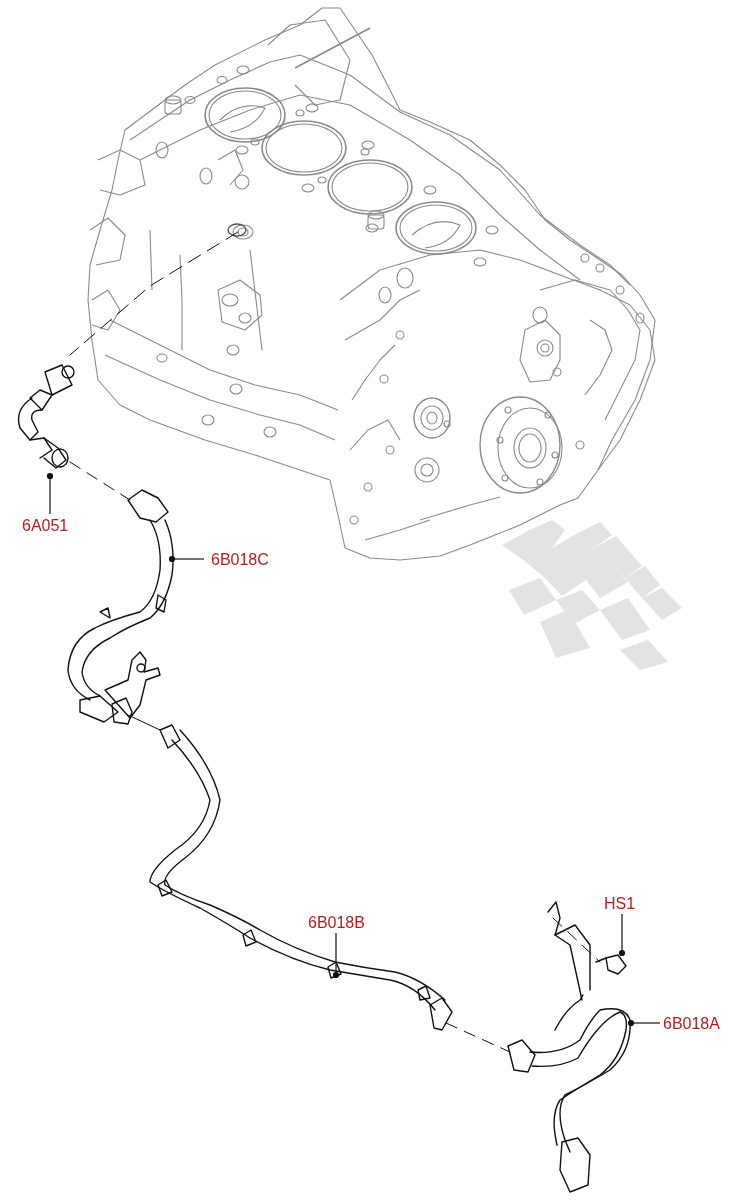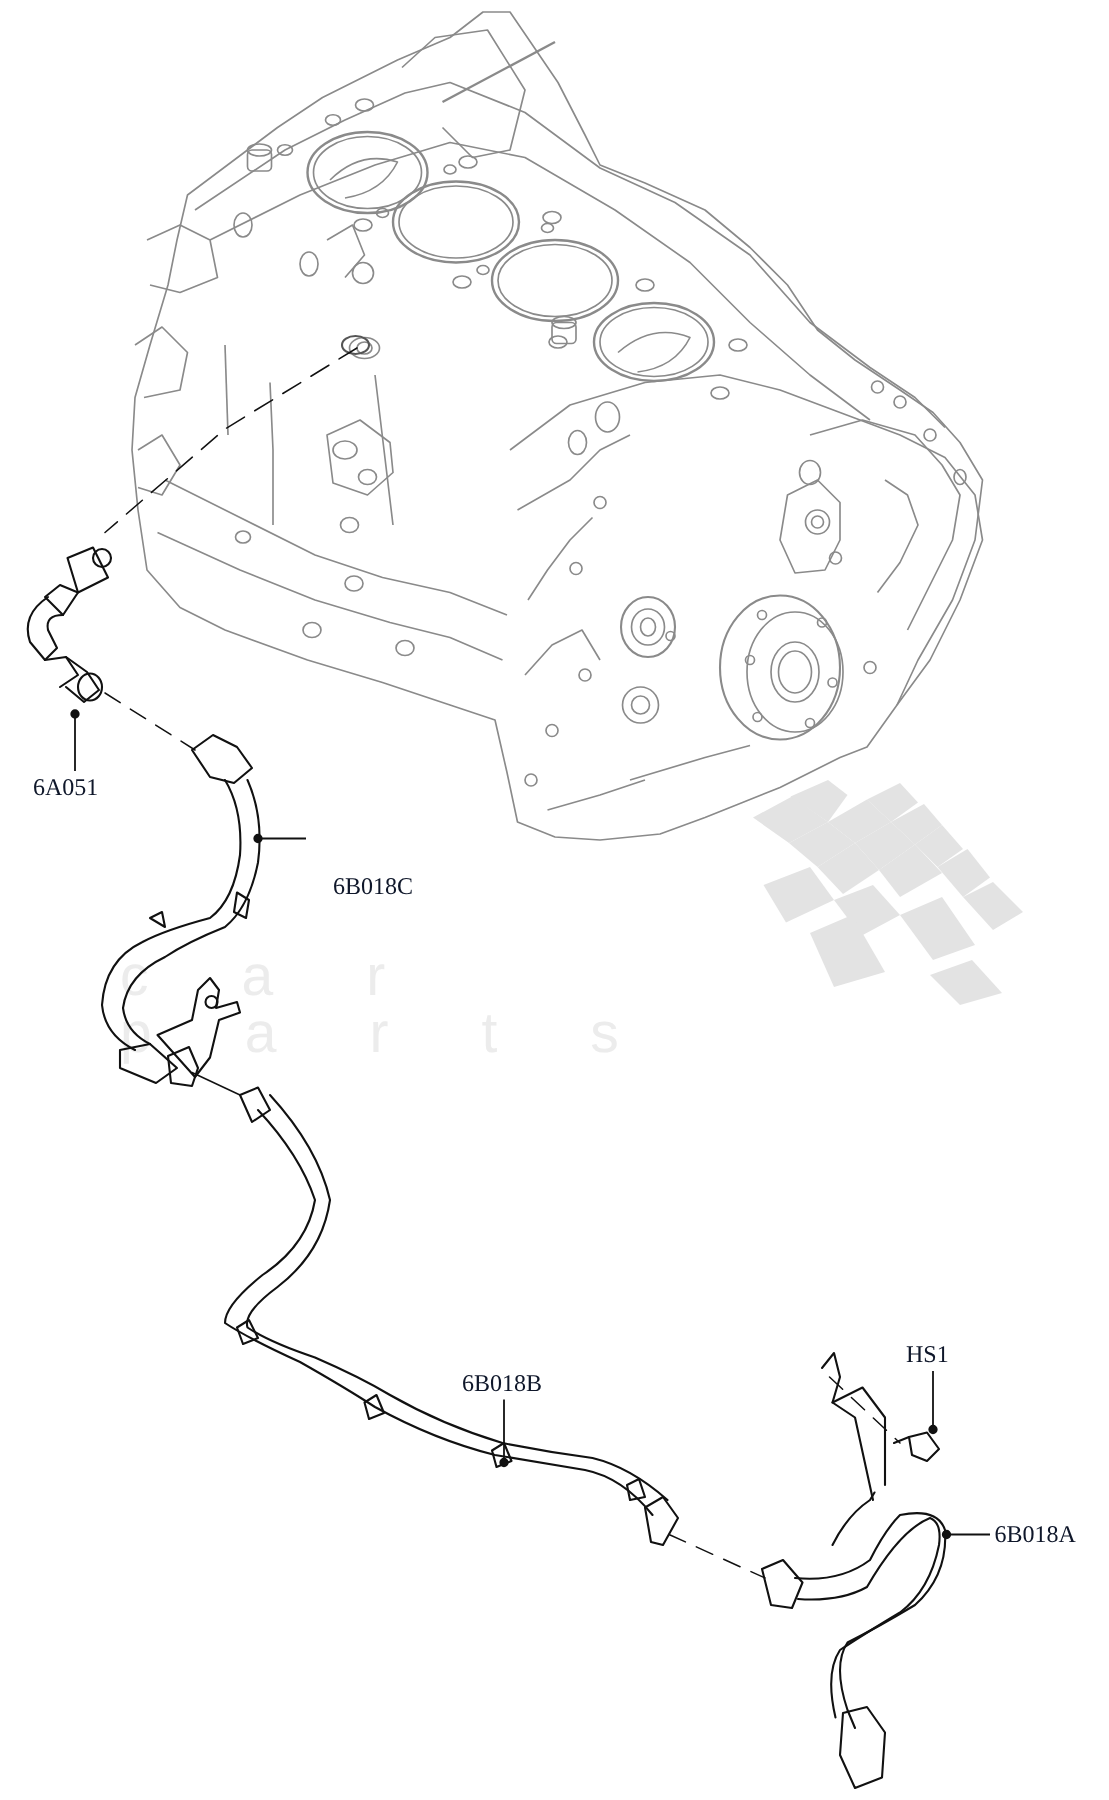--- a/index.html
+++ b/index.html
@@ -6,22 +6,22 @@
     body { width: 739px; height: 1200px; position: relative; overflow: hidden;
            font-family: "Liberation Sans", sans-serif; }
     .canvas { position: absolute; left: 0; top: 0; width: 739px; height: 1200px; }
     svg.art { position: absolute; left: 0; top: 0; }
     .wm-main { position: absolute; left: 48px; top: 528px; font-size: 98px;
                font-weight: bold; color: #fbd9d9; letter-spacing: 2px;
                font-family: "Liberation Sans", sans-serif; line-height: 1; }
     .wm-sub { position: absolute; left: 80px; top: 632px; font-size: 38px;
               color: #ececec; letter-spacing: 62px; line-height: 1;
               font-family: "Liberation Sans", sans-serif; }
-    .callout { position: absolute; font-size: 16px; color: #0f172a;
-               font-family: Liberation Serif, serif; line-height: 1;
+    .callout { position: absolute; font-size: 16px; color: #b91c1c;
+               font-family: Liberation Sans, sans-serif; line-height: 1;
                white-space: nowrap; }
   </style>
 </head>
 <body>
 
 <div class="canvas">
 
   <svg class="art" width="739" height="1200">
     <g fill="#e3e3e3">
       <polygon points="502,545 528,531 552,548 526,562"></polygon>
@@ -37,21 +37,20 @@
       <polygon points="556,600 582,590 600,610 574,624"></polygon>
       <polygon points="586,580 610,563 628,582 600,598"></polygon>
       <polygon points="625,578 645,566 660,585 642,598"></polygon>
       <polygon points="540,622 568,610 590,648 556,658"></polygon>
       <polygon points="600,610 628,598 650,630 622,640"></polygon>
       <polygon points="642,598 662,588 682,608 662,620"></polygon>
       <polygon points="620,650 648,640 668,662 640,670"></polygon>
     </g>
   </svg>
 
-  <div class="wm-sub">car parts</div>
 
   <svg class="art" width="739" height="1200">
     <g fill="none" stroke="#8a8a8a" stroke-width="1.1" stroke-linejoin="round">
 
       <path d="M125,130 L185,85 L215,65 L265,40 L300,25 L322,8 L340,8 L355,30 L372,55 L390,90 L400,110 L430,122 L470,140 L500,165 L525,190 L545,220 L570,240 L600,260 L622,275 L640,295 L655,320 L650,360 L635,400 L612,440 L598,470 L578,498 L560,505 L540,515 L520,525 L495,535 L470,545 L440,556 L400,560 L370,558 L345,548 L338,515 L330,480 L300,470 L255,455 L205,440 L150,420 L120,405 L98,380 L92,340 L88,300 L90,265 L100,230 L112,190 L118,160 Z"></path>
 
       <path d="M130,140 L190,100 L230,80 L270,62 L300,55 L350,75 L400,112 L450,135 L500,170 L540,215 L580,245 L610,265 L630,285"></path>
       <path d="M140,160 L200,130 L250,110 L300,95 L350,105 L410,140 L460,175 L500,215 L540,250 L580,280"></path>
 
       <ellipse cx="245" cy="115" rx="40" ry="27" stroke-width="1.6"></ellipse>
@@ -223,17 +222,17 @@
       <line x1="336" y1="933" x2="336" y2="975"></line>
       <circle cx="336" cy="975" r="2.5"></circle>
       <line x1="622" y1="914" x2="622" y2="953"></line>
       <circle cx="622" cy="953" r="2.5"></circle>
       <line x1="631" y1="1023" x2="660" y2="1023"></line>
       <circle cx="631" cy="1023" r="2.5"></circle>
     </g>
   </svg>
 
   <div class="callout" style="left:22px; top:518px;">6A051</div>
-  <div class="callout" style="left:211px; top:584px;margin-left:11px;">6B018C</div>
+  <div class="callout" style="left:211px; top:552px;">6B018C</div>
   <div class="callout" style="left:297px; top:915px;margin-left:11px;">6B018B</div>
   <div class="callout" style="left:604px; top:896px;text-align:center;">HS1</div>
   <div class="callout" style="left:663px; top:1016px;">6B018A</div>
 </div>
 
 </body></html>

